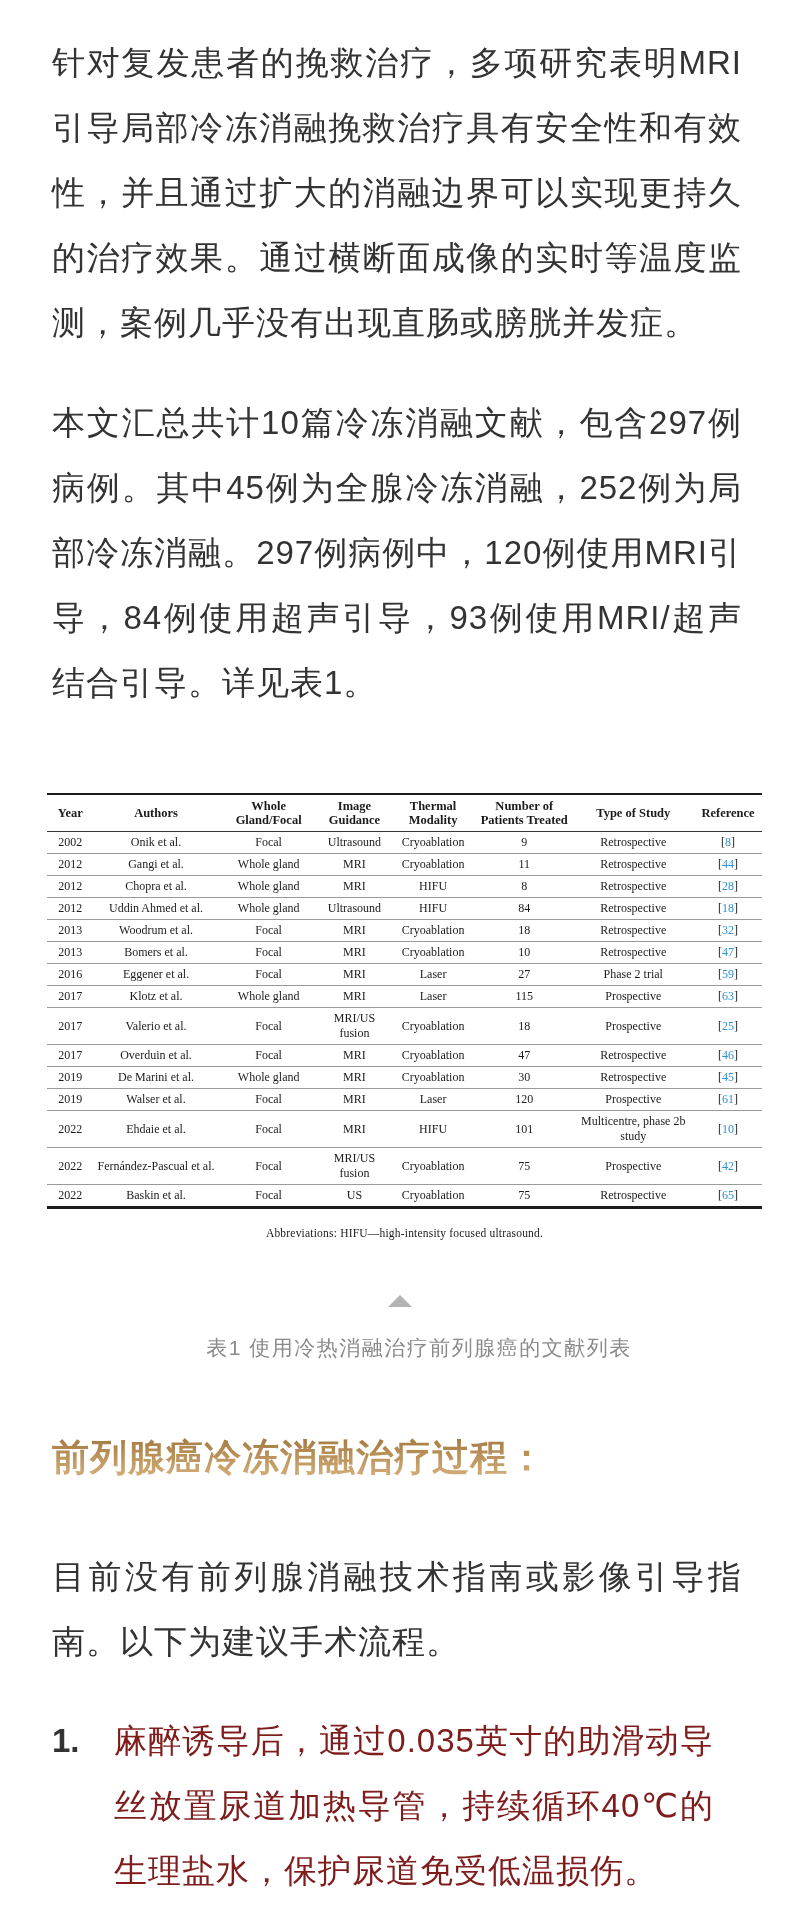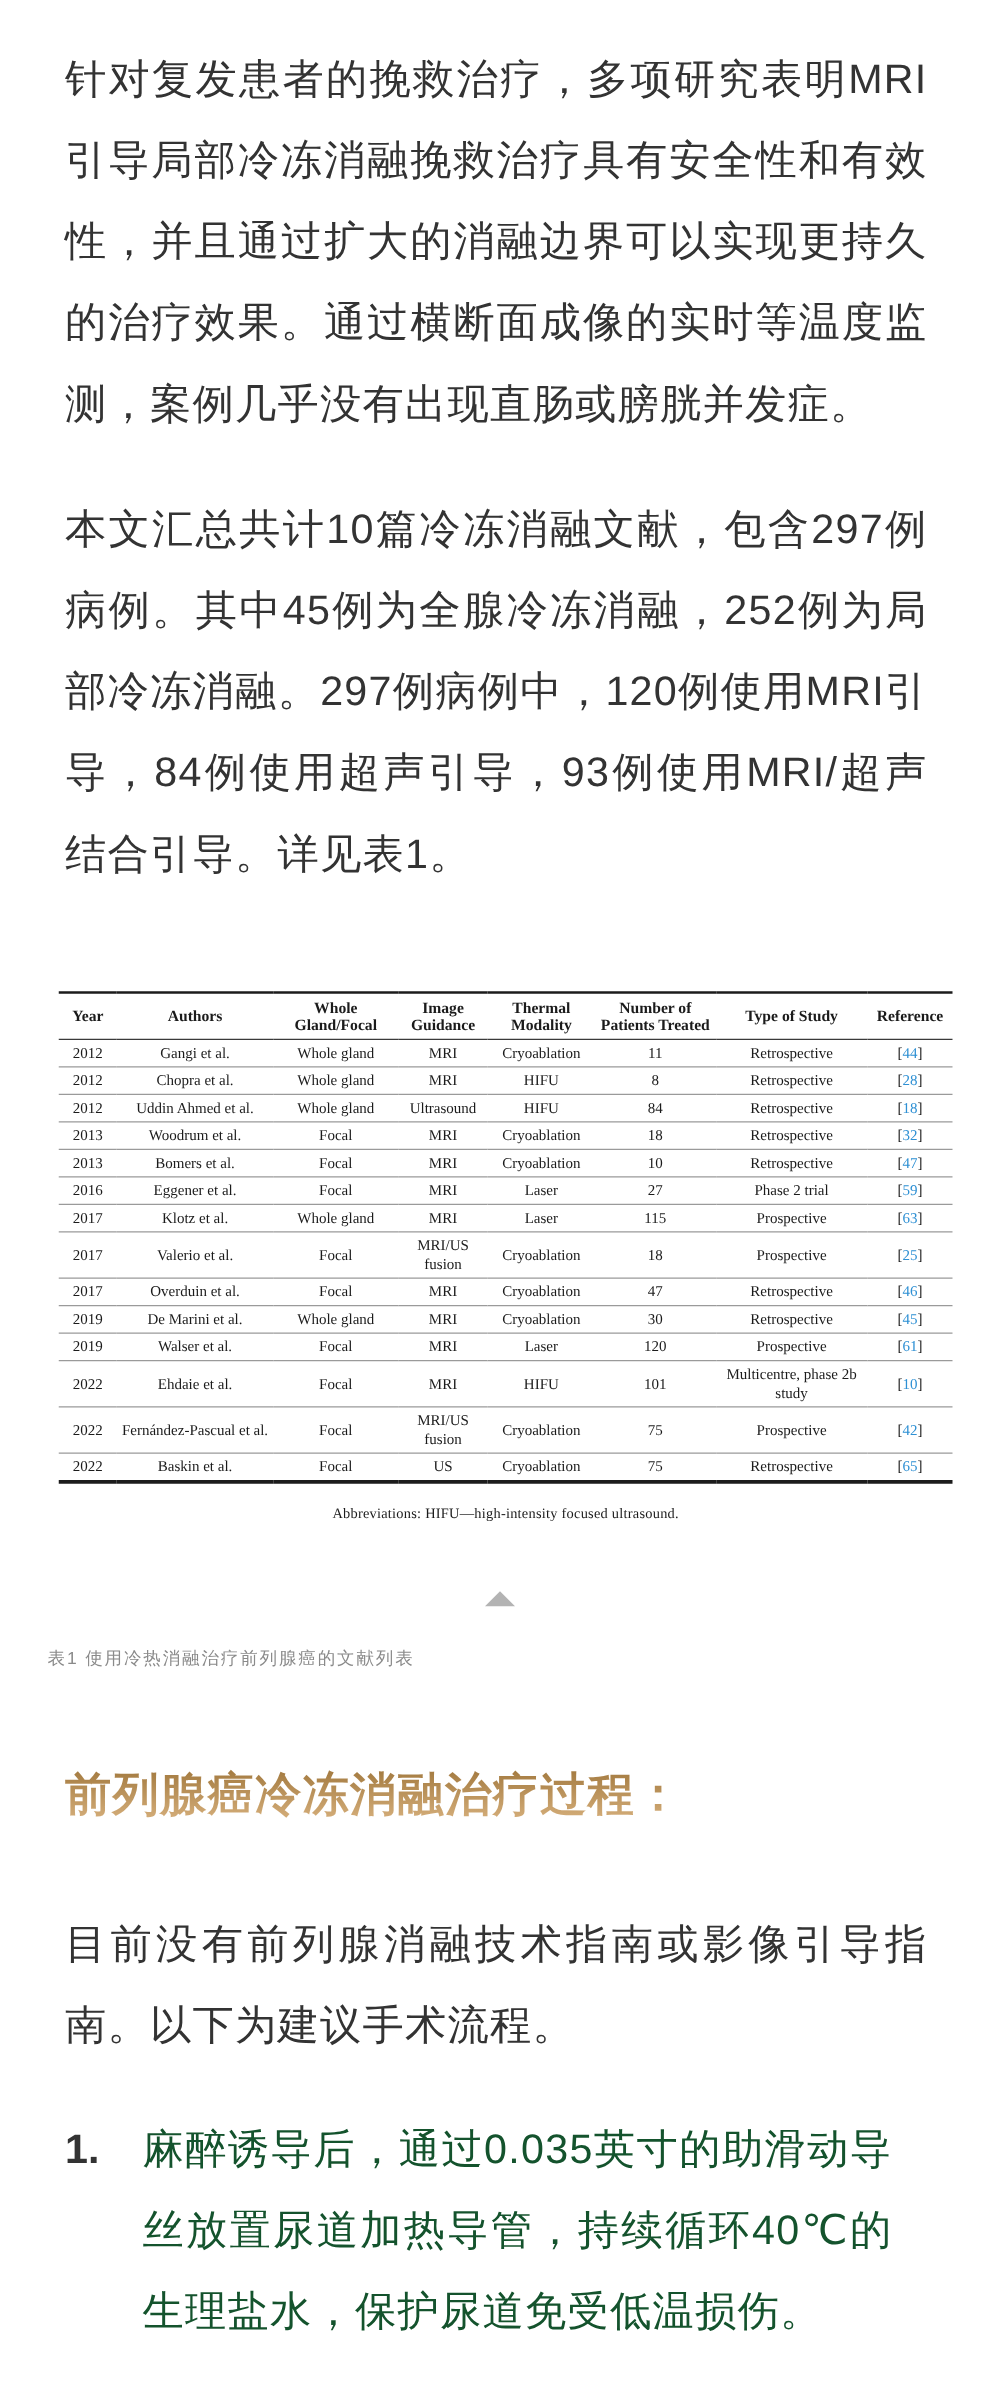--- a/index.html
+++ b/index.html
@@ -81,21 +81,22 @@
   
   .collapse-arrow {
     width: 0; height: 0;
     margin: 56px auto 0 auto;
     border-left: 12px solid transparent;
     border-right: 12px solid transparent;
     border-bottom: 12px solid var(--triangle-gray, #b3b3b3);
   }
   .table-caption {
     margin-top: 26px;
-    font-size: 14px;
+    text-align: center;
+    font-size: 21px;
     line-height: 30px;
     letter-spacing: 1.5px;
     color: var(--caption-gray, #8a8a8a);
     padding-left: 38px;
   }
 
   
   .section-heading {
     margin: 71px 58px 0 52px;
     font-family: Liberation Sans, sans-serif;
@@ -125,21 +126,21 @@
     font-size: 33px;
     line-height: 65px;
     font-weight: bold;
     color: #333333;
   }
   .list-text {
     width: 600px;
     font-size: 33px;
     line-height: 65px;
     letter-spacing: 1px;
-    color: #14532d;
+    color: #7f1d1d;
     text-align: justify;
   }
 </style>
 </head>
 <body>
 
 <div class="article">
 
   <p class="body-text p1">针对复发患者的挽救治疗，多项研究表明MRI引导局部冷冻消融挽救治疗具有安全性和有效性，并且通过扩大的消融边界可以实现更持久的治疗效果。通过横断面成像的实时等温度监测，案例几乎没有出现直肠或膀胱并发症。</p>
 
@@ -165,20 +166,30 @@
           <th>Whole Gland/Focal</th>
           <th>Image Guidance</th>
           <th>Thermal Modality</th>
           <th>Number of Patients Treated</th>
           <th>Type of Study</th>
           <th>Reference</th>
         </tr>
     </thead>
     <tbody>
         <tr>
+          <td>2002</td>
+          <td>Onik et al.</td>
+          <td>Focal</td>
+          <td>Ultrasound</td>
+          <td>Cryoablation</td>
+          <td>9</td>
+          <td>Retrospective</td>
+          <td>[<span class="ref-num">8</span>]</td>
+        </tr>
+        <tr>
           <td>2012</td>
           <td>Gangi et al.</td>
           <td>Whole gland</td>
           <td>MRI</td>
           <td>Cryoablation</td>
           <td>11</td>
           <td>Retrospective</td>
           <td>[<span class="ref-num">44</span>]</td>
         </tr>
         <tr>

